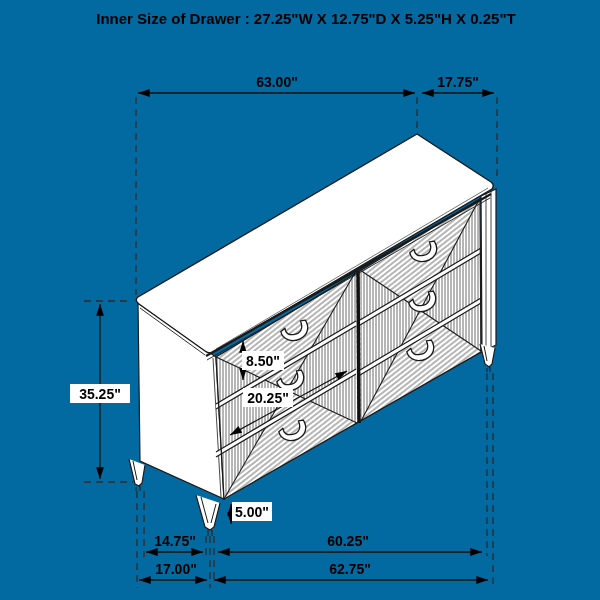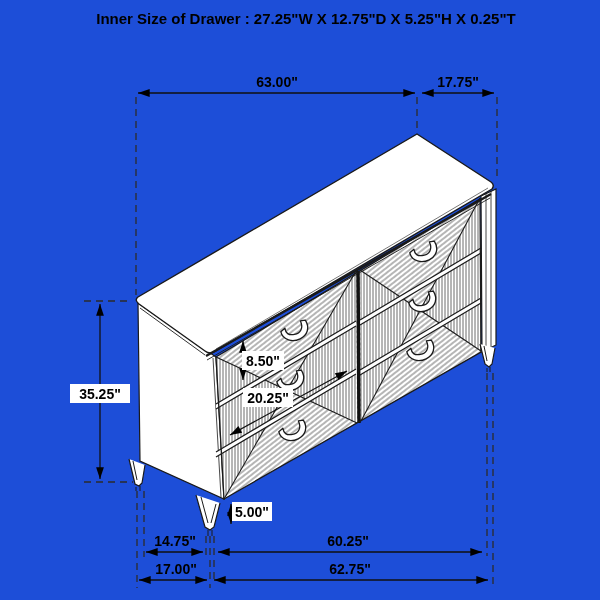--- a/index.html
+++ b/index.html
@@ -1,16 +1,16 @@
 <!DOCTYPE html>
 <html><head>
 <meta charset="utf-8">
 <style>
   html,body{margin:0;padding:0;background:#fff;}
-  .canvas{position:relative;width:600px;height:600px;background:#1d4ed8;overflow:hidden;}
+  .canvas{position:relative;width:600px;height:600px;background:#0369a1;overflow:hidden;}
   svg{display:block;}
   svg text{font-family:"Liberation Sans","DejaVu Sans",sans-serif;font-weight:bold;font-size:14px;fill:#000;}
   svg text.title{font-size:15px;}
   .ln{stroke:#1a1a1a;fill:none;}
   .dim{stroke:#111;stroke-width:1.3;fill:none;}
   .dash{stroke:#2b2b2b;stroke-width:1.3;fill:none;stroke-dasharray:7 5;}
   .white{fill:#fff;}
 </style>
 </head>
 <body>

